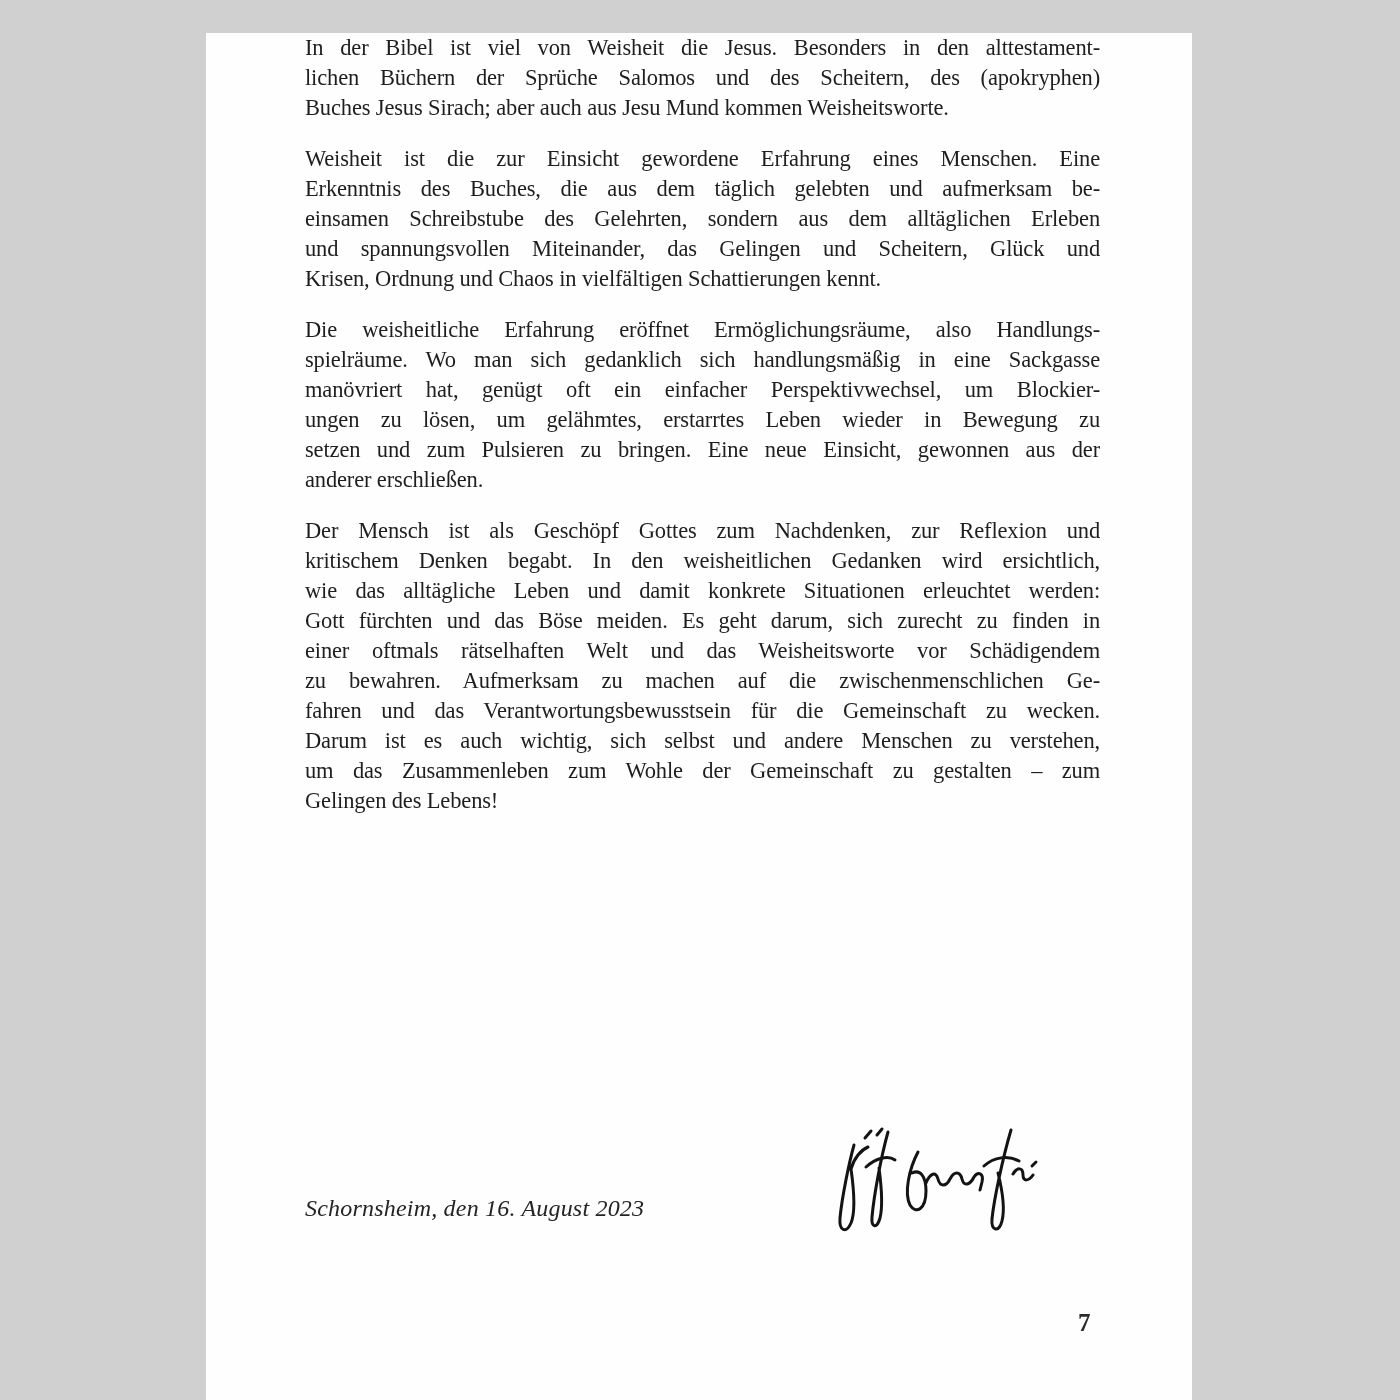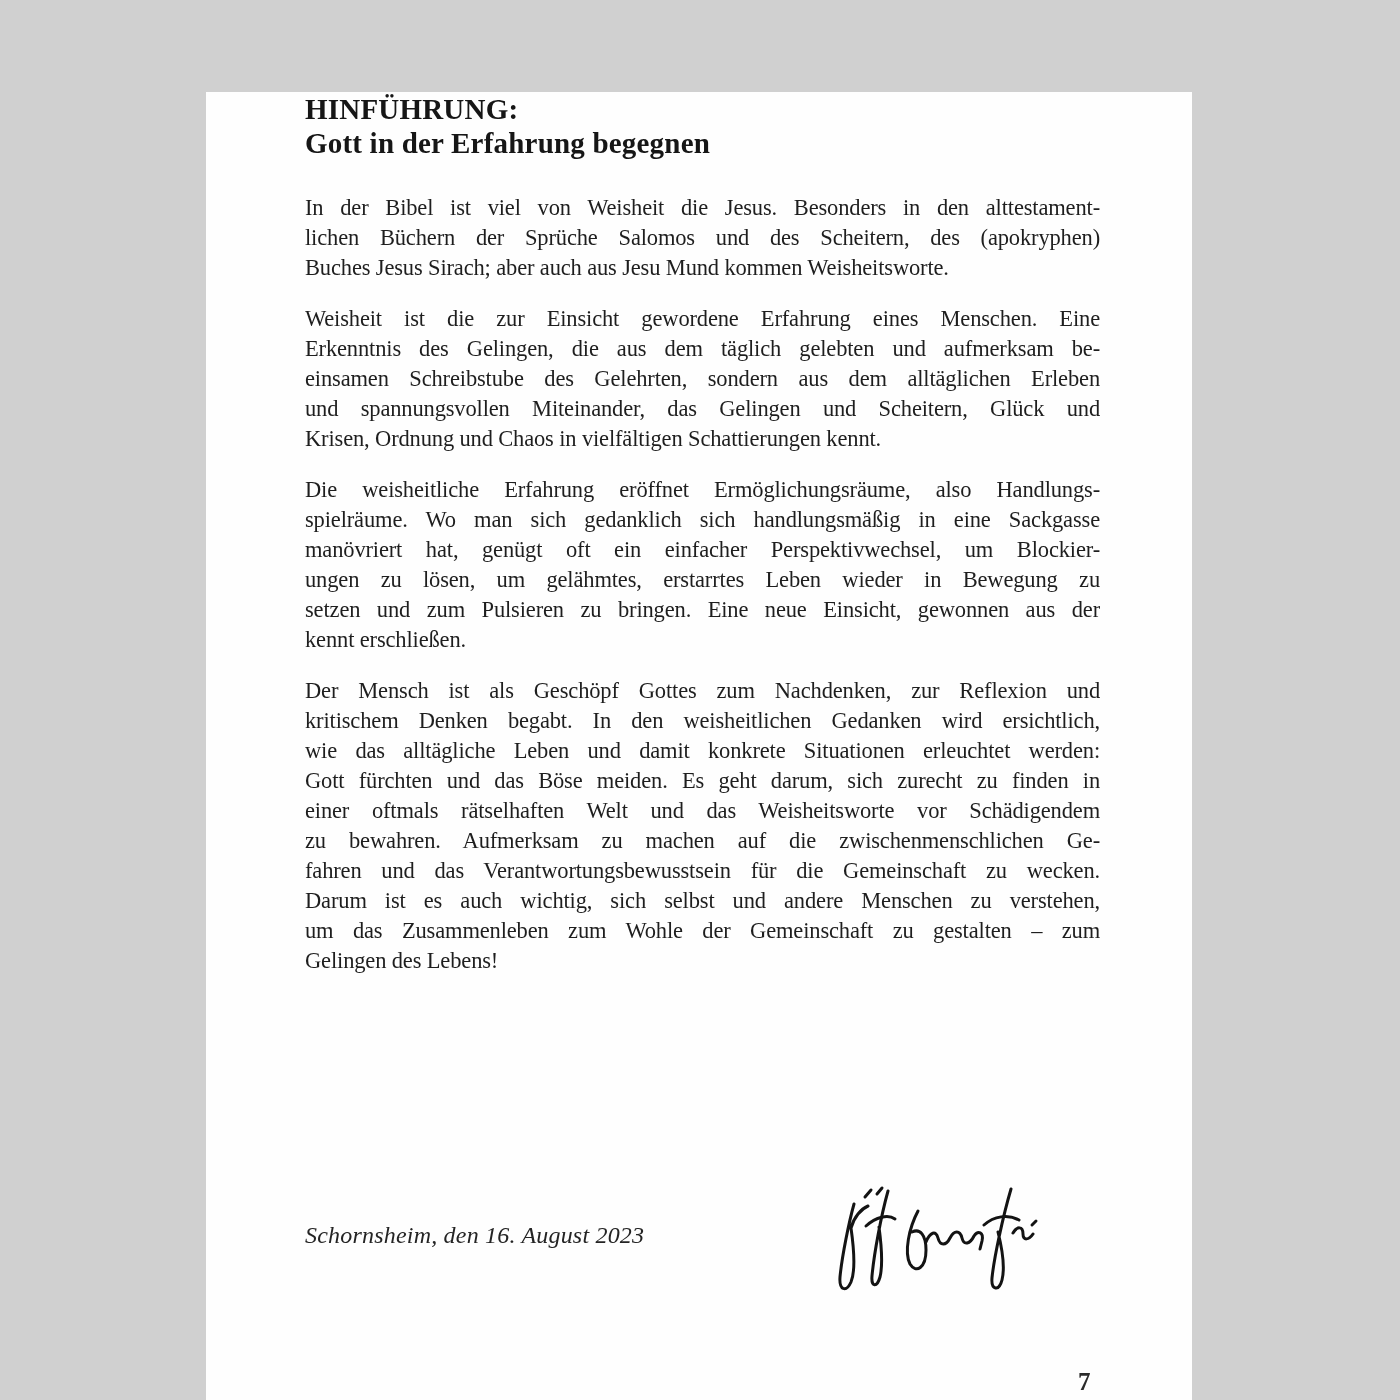--- a/index.html
+++ b/index.html
@@ -42,21 +42,21 @@
     text-align-last:justify;
     white-space:nowrap;
     overflow:hidden;
   }
   .paragraph .line:last-child{
     text-align-last:left;
   }
   .dateline{
     position:absolute;
     left:99px;
-    top:1128px;
+    top:1160px;
     font-style:italic;
     font-size:24px;
     line-height:30px;
     letter-spacing:0.2px;
     color:#242424;
   }
   .signature{
     position:absolute;
     left:618px;
     top:1088px;
@@ -77,45 +77,41 @@
     font-size:25px;
     font-weight:bold;
     color:#2a2a2a;
   }
 </style>
 </head>
 <body>
 
 <div class="paper">
 
-  <h1 class="title">
-    <span>HINFÜHRUNG:</span><br>
-    <span>Gott in der Erfahrung begegnen</span>
-  </h1>
 
   <div class="bodytext">
     <div class="paragraph">
         <div class="line">In der Bibel ist viel von Weisheit die Jesus. Besonders in den alttestament-</div>
         <div class="line">lichen Büchern der Sprüche Salomos und des Scheitern, des (apokryphen)</div>
         <div class="line">Buches Jesus Sirach; aber auch aus Jesu Mund kommen Weisheitsworte.</div>
       </div>
     <div class="paragraph">
         <div class="line">Weisheit ist die zur Einsicht gewordene Erfahrung eines Menschen. Eine</div>
-        <div class="line">Erkenntnis des Gelingen, die aus dem täglich gelebten und aufmerksam be-</div>
+        <div class="line">Erkenntnis des Buches, die aus dem täglich gelebten und aufmerksam be-</div>
         <div class="line">einsamen Schreibstube des Gelehrten, sondern aus dem alltäglichen Erleben</div>
         <div class="line">und spannungsvollen Miteinander, das Gelingen und Scheitern, Glück und</div>
         <div class="line">Krisen, Ordnung und Chaos in vielfältigen Schattierungen kennt.</div>
       </div>
     <div class="paragraph">
         <div class="line">Die weisheitliche Erfahrung eröffnet Ermöglichungsräume, also Handlungs-</div>
         <div class="line">spielräume. Wo man sich gedanklich sich handlungsmäßig in eine Sackgasse</div>
         <div class="line">manövriert hat, genügt oft ein einfacher Perspektivwechsel, um Blockier-</div>
         <div class="line">ungen zu lösen, um gelähmtes, erstarrtes Leben wieder in Bewegung zu</div>
         <div class="line">setzen und zum Pulsieren zu bringen. Eine neue Einsicht, gewonnen aus der</div>
-        <div class="line">kennt erschließen.</div>
+        <div class="line">anderer erschließen.</div>
       </div>
     <div class="paragraph">
         <div class="line">Der Mensch ist als Geschöpf Gottes zum Nachdenken, zur Reflexion und</div>
         <div class="line">kritischem Denken begabt. In den weisheitlichen Gedanken wird ersichtlich,</div>
         <div class="line">wie das alltägliche Leben und damit konkrete Situationen erleuchtet werden:</div>
         <div class="line">Gott fürchten und das Böse meiden. Es geht darum, sich zurecht zu finden in</div>
         <div class="line">einer oftmals rätselhaften Welt und das Weisheitsworte vor Schädigendem</div>
         <div class="line">zu bewahren. Aufmerksam zu machen auf die zwischenmenschlichen Ge-</div>
         <div class="line">fahren und das Verantwortungsbewusstsein für die Gemeinschaft zu wecken.</div>
         <div class="line">Darum ist es auch wichtig, sich selbst und andere Menschen zu verstehen,</div>

